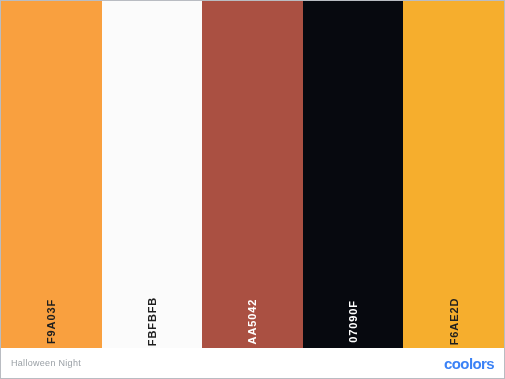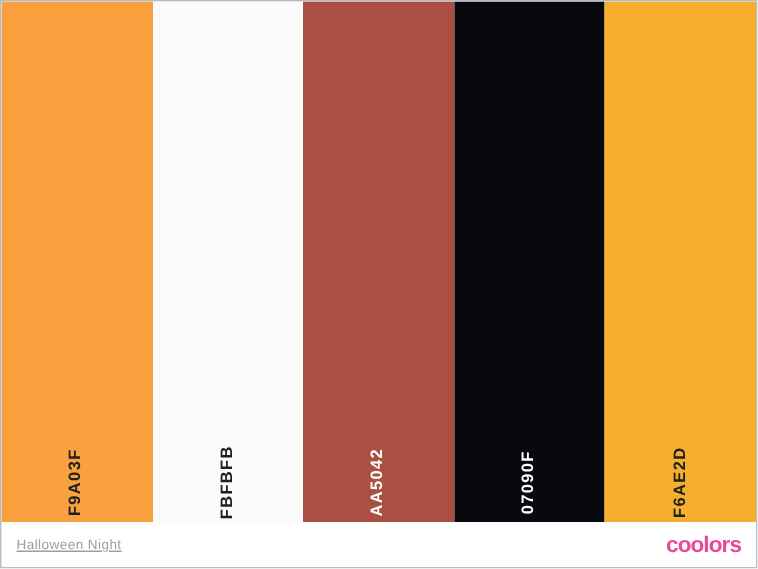--- a/index.html
+++ b/index.html
@@ -65,21 +65,20 @@
     padding: 0 10px;
     box-sizing: border-box;
   }
 
   .palette-name {
     font-family: "Liberation Sans", sans-serif;
     font-size: 9px;
     color: #9aa0a6;
     letter-spacing: 0.3px;
     white-space: nowrap;
-    text-decoration: underline;
   }
 
   .brand-logo {
     font-family: "Liberation Sans", sans-serif;
     font-size: 15px;
     font-weight: bold;
     color: #1a57ff;
     letter-spacing: -0.6px;
     white-space: nowrap;
   }
@@ -108,16 +107,16 @@
     </div>
 
     <div class="swatch" id="sw4" style="background-color: rgb(246, 174, 45);">
       <span class="swatch-label" style="color: rgb(31, 31, 31);">F6AE2D</span>
     </div>
 
   </div>
 
   <div class="footer-bar">
     <span class="palette-name" style="color: rgb(154, 160, 166);">Halloween Night</span>
-    <span class="brand-logo" style="color: #ec4899;">coolors</span>
+    <span class="brand-logo" style="color: #3b82f6;">coolors</span>
   </div>
 
 </div>
 
 </body></html>

